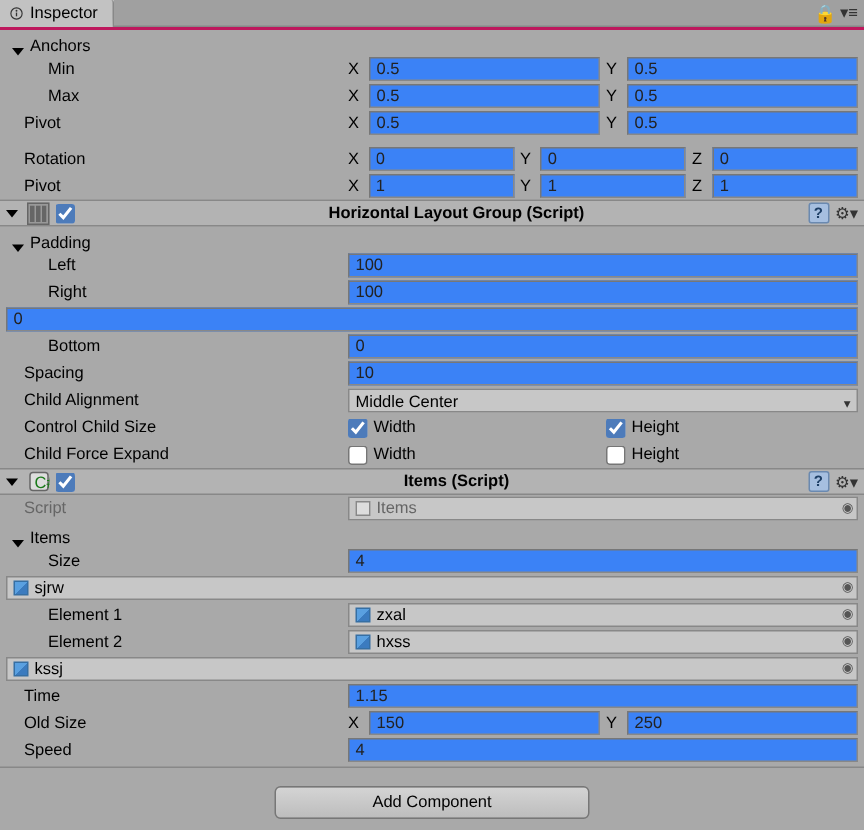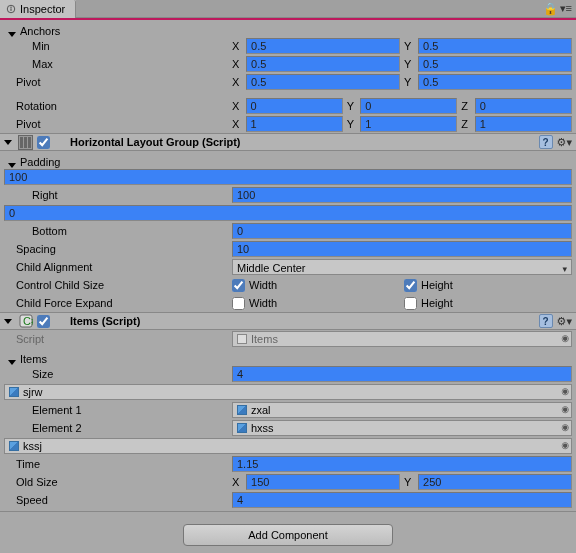--- a/index.html
+++ b/index.html
@@ -13,21 +13,21 @@
   .row { display: flex; align-items: center; height: 18px; padding: 0 4px; }
   .label { width: 228px; padding-left: 12px; }
   .label.deep { padding-left: 28px; }
   .fields { flex: 1; display: flex; gap: 4px; align-items: center; }
   .fieldgroup { display: flex; align-items: center; gap: 4px; flex: 1; }
   .prefix { width: 11px; text-align: left; }
   input.txt { background: #3b82f6; border: 1px solid #888; border-top-color:#777; border-left-color:#777; height: 16px; padding: 0 4px; width: 100%; color:#222; }
   .tri { display:inline-block; width:0; height:0; border-top:4px solid transparent; border-bottom:4px solid transparent; border-left:5px solid #000; margin-right:4px; vertical-align:middle;}
   .tri.open { border-left:4px solid transparent; border-right:4px solid transparent; border-top:5px solid #000; border-bottom:none;}
   .comp-header { display:flex; align-items:center; background:#b3b3b3; border-top:1px solid #888; border-bottom:1px solid #888; height:18px; padding:0 4px; }
-  .comp-header .title { font-weight:bold; margin-left:20px; flex:1;}
+  .comp-header .title { font-weight:bold; margin-left:20px; flex:1;text-align:center;}
   .comp-header .gear { margin-left:4px; color:#333;}
   .comp-header .help { width:14px; height:14px; background:#a6bfe0; border:1px solid #6a89b0; border-radius:2px; display:flex; align-items:center; justify-content:center; color:#1e3f66; font-weight:bold; font-size:10px; }
   .comp-icon { width:15px; height:15px; background:#999; border:1px solid #666; margin:0 4px 0 2px; display:inline-flex; align-items:center; justify-content:center; }
   .script-icon { width:15px; height:15px; margin:0 4px 0 2px; display:inline-flex; align-items:center; justify-content:center; }
   .chk-label { flex:1; display:flex; align-items:flex-start; gap:4px;}
   input[type=checkbox]{ width:13px; height:13px; accent-color:#4d7bba; }
   .dropdown { flex:1; background:#c7c7c7; border:1px solid #888; height:16px; padding:0 4px; display:flex; align-items:flex-end; justify-content:space-between; }
   .dropdown .dd-arrow { font-size:9px; color:#333; }
   .obj-field { flex:1; background:#c7c7c7; border:1px solid #888; height:16px; padding:0 4px; display:flex; align-items:center; gap:4px; position:relative;}
   .obj-field .target { position:absolute; right:2px; top:1px; color:#555; font-size:9px; }
@@ -147,20 +147,21 @@
   <span class="title">Horizontal Layout Group (Script)</span>
   <span class="help">?</span>
   <span class="gear">⚙<small>▾</small></span>
 </div>
 
 <div class="section-row">
   <span class="tri open"></span>
   <span>Padding</span>
 </div>
 <div class="row">
+    <div class="label deep">Left</div>
     <div class="fields">
       <input class="txt" value="100" style="">
     </div>
   </div>
 <div class="row">
     <div class="label deep">Right</div>
     <div class="fields">
       <input class="txt" value="100" style="">
     </div>
   </div>

